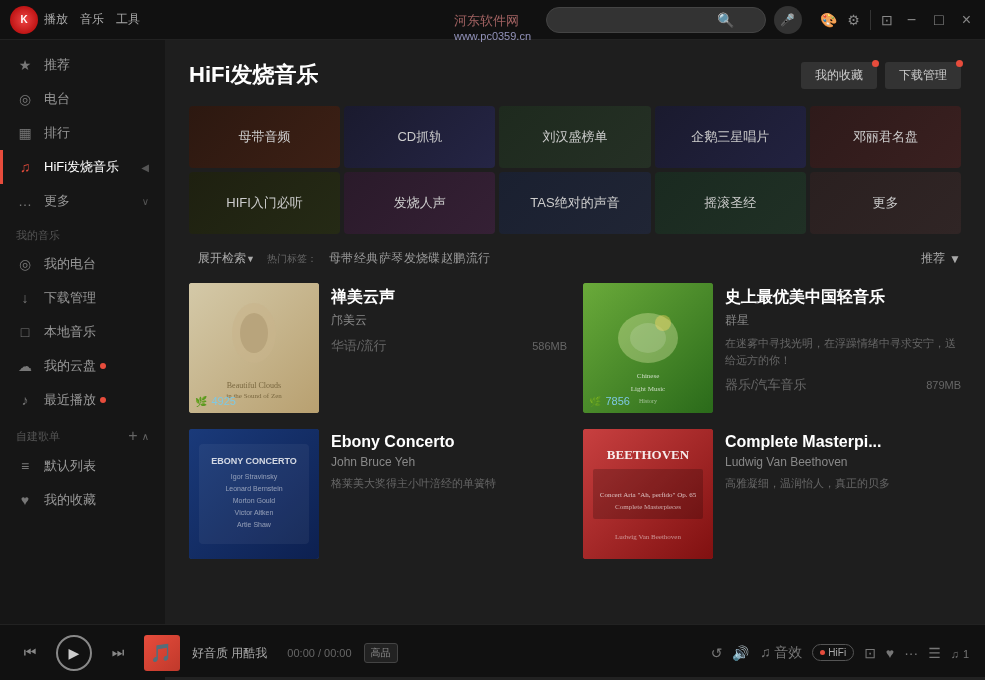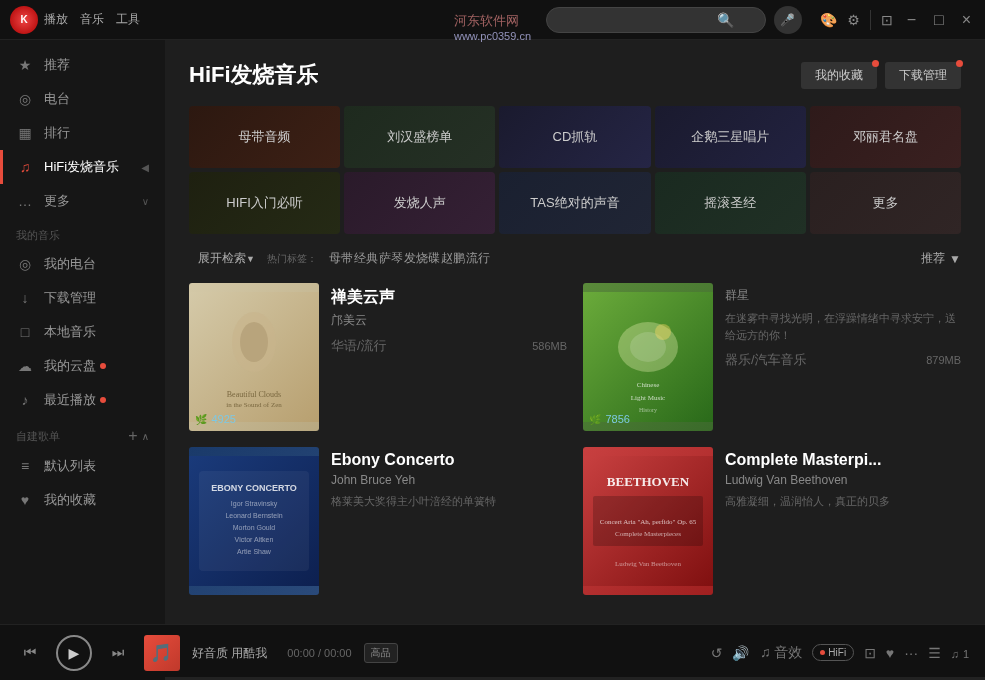--- a/index.html
+++ b/index.html
@@ -215,21 +215,21 @@
     .albums-grid {
       display: grid;
       grid-template-columns: 1fr 1fr;
       gap: 16px;
     }
     .album-card {
       display: flex; gap: 12px;
       cursor: pointer;
     }
     .album-cover {
-      width: 130px; height: 148px;
+      width: 130px; height: 130px;
       flex-shrink: 0; border-radius: 3px;
       position: relative; overflow: hidden;
     }
     .album-badge {
       position: absolute; bottom: 6px; left: 6px;
       display: flex; align-items: center; gap: 4px;
       font-size: 11px; color: #7ec8e3;
     }
     .album-badge-icon { color: #7ec8e3; font-size: 10px; }
     .album-info { flex: 1; padding-top: 4px; min-width: 0; }
@@ -444,25 +444,25 @@
           <span>下载管理</span>
           <span class="red-dot-btn"></span>
         </button>
       </div>
     </div>
 
     <div class="category-grid">
       <div class="category-item cat-1">
         <span>母带音频</span>
       </div>
+      <div class="category-item cat-2">
+        <span>CD抓轨</span>
+      </div>
       <div class="category-item cat-3">
         <span>刘汉盛榜单</span>
-      </div>
-      <div class="category-item cat-2">
-        <span>CD抓轨</span>
       </div>
       <div class="category-item cat-4">
         <span>企鹅三星唱片</span>
       </div>
       <div class="category-item cat-5">
         <span>邓丽君名盘</span>
       </div>
       <div class="category-item cat-6">
         <span>HIFI入门必听</span>
       </div>
@@ -548,20 +548,21 @@
             <text x="65" y="95" text-anchor="middle" font-size="7" fill="rgba(255,255,255,0.7)" font-family="serif">Chinese</text>
             <text x="65" y="108" text-anchor="middle" font-size="7" fill="rgba(255,255,255,0.7)" font-family="serif">Light Music</text>
             <text x="65" y="120" text-anchor="middle" font-size="6" fill="rgba(255,255,255,0.5)" font-family="serif">History</text>
           </svg>
           <div class="album-badge">
             <span class="album-badge-icon">🌿</span>
             <span>7856</span>
           </div>
         </div>
         <div class="album-info">
+          <div class="album-title">史上最优美中国轻音乐</div>
           <div class="album-artist">群星</div>
           <div class="album-desc">在迷雾中寻找光明，在浮躁情绪中寻求安宁，送给远方的你！</div>
           <div class="album-meta">
             <span class="album-genre">器乐/汽车音乐</span>
             <span class="album-size">879MB</span>
           </div>
         </div>
       </div>
 
       <div class="album-card">

